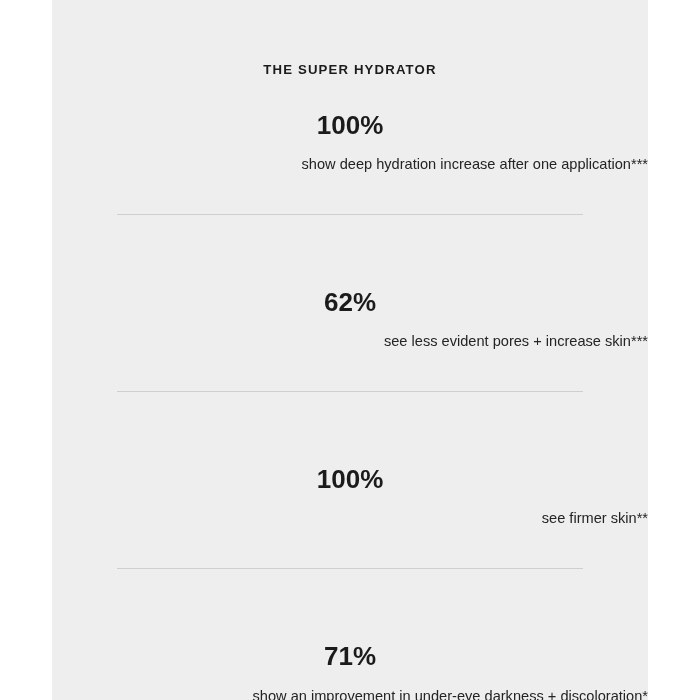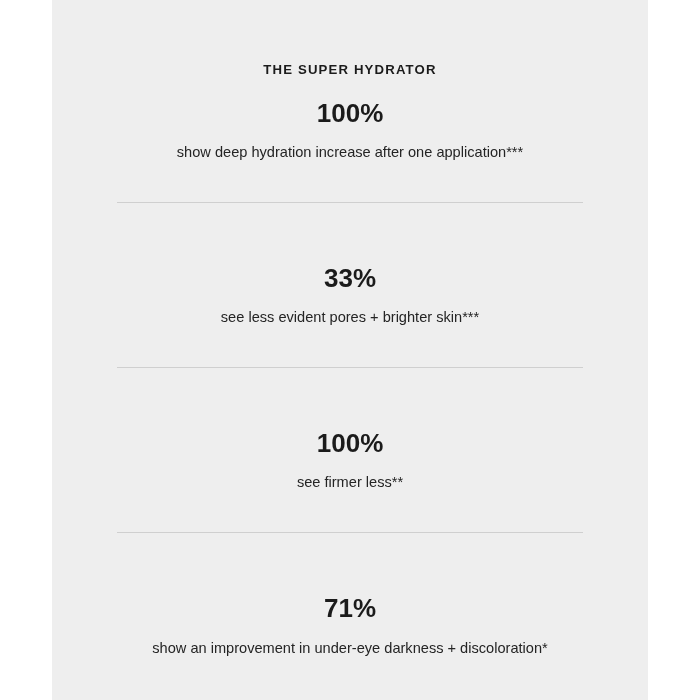--- a/index.html
+++ b/index.html
@@ -45,28 +45,29 @@
     letter-spacing: 1.15px;
     color: #1b1b1b;
     text-transform: uppercase;
     line-height: 1.2;
   }
   .claim-stat {
     font-size: 26px;
     font-weight: bold;
     color: #1b1b1b;
     line-height: 1.2;
-    margin-top: 20px;
+    margin-top: 32px;
   }
   .claim-desc {
     font-size: 14.6px;
     font-weight: 400;
     color: #242424;
     line-height: 1.3;
     margin-top: 14px;
+    text-align: right;
   }
   .divider {
     width: 466px;
     height: 1px;
     background: #cfcfcf;
     margin: 0 auto;
   }
   .spacer-top { height: 62px; }
   .gap-before-divider { height: 40px; }
   .gap-after-divider { height: 40px; }
@@ -84,31 +85,31 @@
         <div class="claim-title">THE SUPER HYDRATOR</div>
         <div class="claim-stat">100%</div>
         <div class="claim-desc">show deep hydration increase after one application***</div>
       </div>
 
       <div class="gap-before-divider"></div>
       <div class="divider"></div>
       <div class="gap-after-divider"></div>
 
       <div class="claim">
-        <div class="claim-stat">33%</div>
-        <div class="claim-desc">see less evident pores + brighter skin***</div>
+        <div class="claim-stat">62%</div>
+        <div class="claim-desc">see less evident pores + increase skin***</div>
       </div>
 
       <div class="gap-before-divider"></div>
       <div class="divider"></div>
       <div class="gap-after-divider"></div>
 
       <div class="claim">
         <div class="claim-stat">100%</div>
-        <div class="claim-desc">see firmer less**</div>
+        <div class="claim-desc">see firmer skin**</div>
       </div>
 
       <div class="gap-before-divider"></div>
       <div class="divider"></div>
       <div class="gap-after-divider"></div>
 
       <div class="claim">
         <div class="claim-stat">71%</div>
         <div class="claim-desc">show an improvement in under-eye darkness + discoloration*</div>
       </div>

